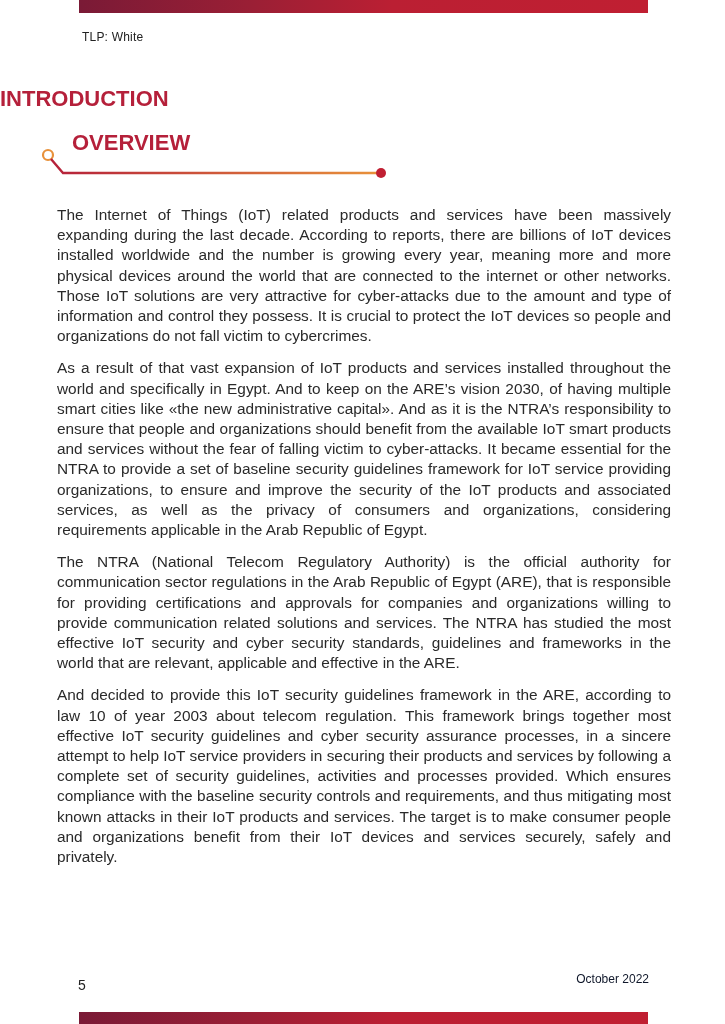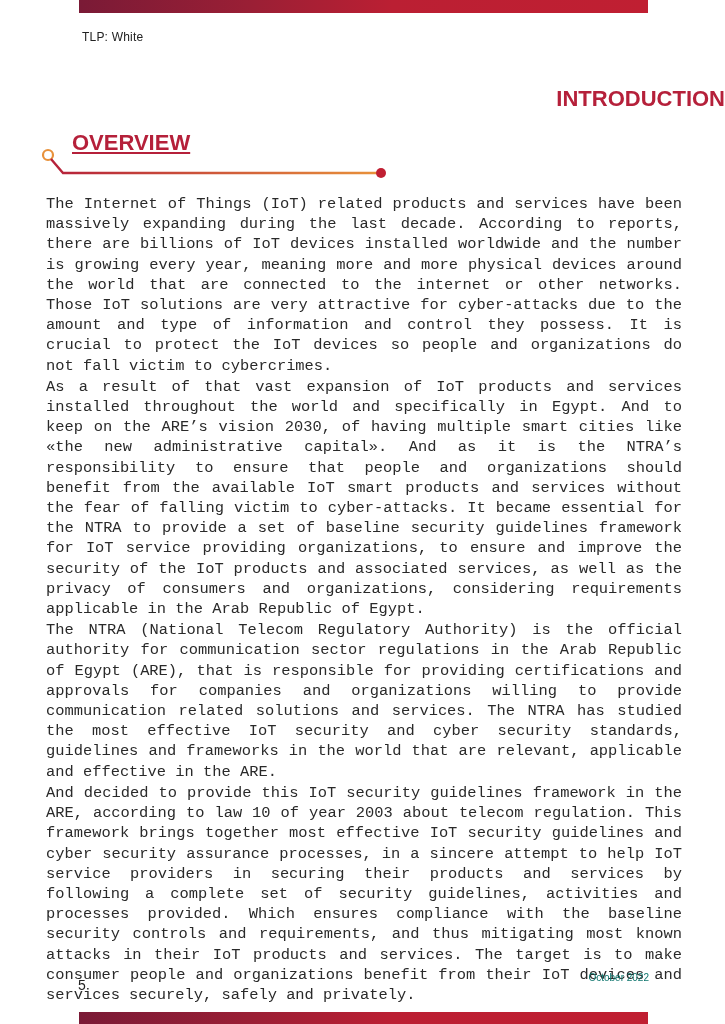--- a/index.html
+++ b/index.html
@@ -1,28 +1,28 @@
 <!DOCTYPE html>
 <html><head>
 <meta charset="utf-8">
 <style>
   html, body { margin: 0; padding: 0; background: #ffffff; }
   body { width: 725px; height: 1024px; position: relative; overflow: hidden; font-family: "Liberation Sans", sans-serif; color: #222; }
   .bar { position: absolute; left: 79px; width: 569px; background: linear-gradient(90deg, #7a1a36 0%, #9a1f35 30%, #bb1f33 55%, #c01f32 100%); }
   .bar.top { top: 0; height: 13px; }
   .bar.bottom { top: 1012px; height: 12px; }
   .tlp { position: absolute; left: 82px; top: 30px; font-size: 12px; color: #222; letter-spacing: 0.2px; }
-  .intro { position: absolute; left: 0; width: 725px; top: 86px; text-align: right; font-size: 22px; font-weight: bold; color: #b5203a; }
+  .intro { position: absolute; left: 0; width: 725px; top: 86px; text-align: left; font-size: 22px; font-weight: bold; color: #b5203a; }
   .intro span { position: relative; left: 0; }
-  .overview { position: absolute; left: 72px; top: 130px; font-size: 22px; font-weight: bold; color: #b5203a; text-decoration: underline; }
+  .overview { position: absolute; left: 72px; top: 130px; font-size: 22px; font-weight: bold; color: #b5203a; }
   .deco { position: absolute; left: 38px; top: 145px; }
   .content { position: absolute; left: 45px; top: 193px; width: 638px; font-size: 15.4px; line-height: 20.2px; text-align: justify; color: #2a2a2a; }
-  .content p { margin: 1px; font-family: Liberation Mono, monospace; }
+  .content p { margin: 12px; }
   .page-num { position: absolute; left: 78px; top: 977px; font-size: 14px; color: #222; }
-  .date { position: absolute; right: 76px; top: 972px; font-size: 10px; color: #0f766e; }
+  .date { position: absolute; right: 76px; top: 972px; font-size: 12px; color: #0f172a; }
 </style>
 </head>
 <body>
 
 <div class="bar top"></div>
 
 <div class="tlp">TLP: White</div>
 
 <div class="intro"><span>INTRODUCTION</span></div>
 

